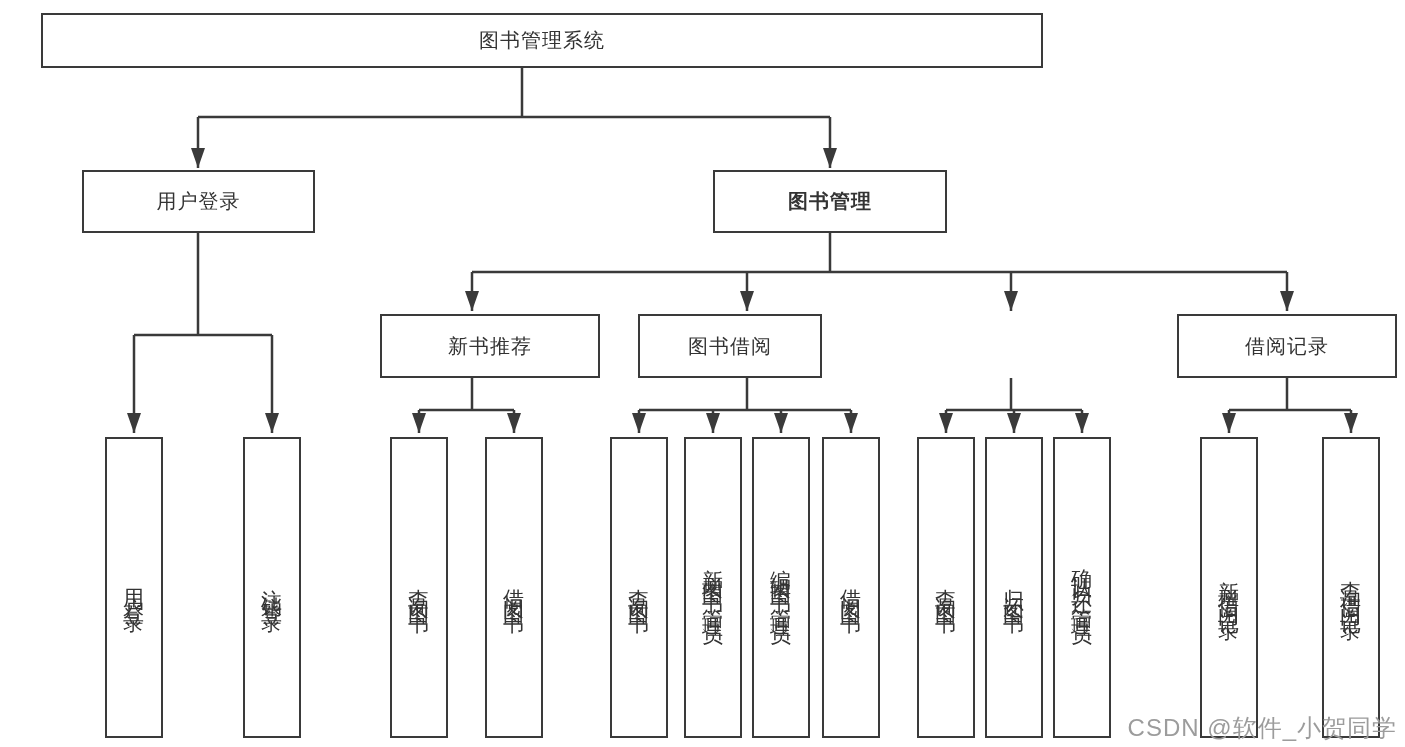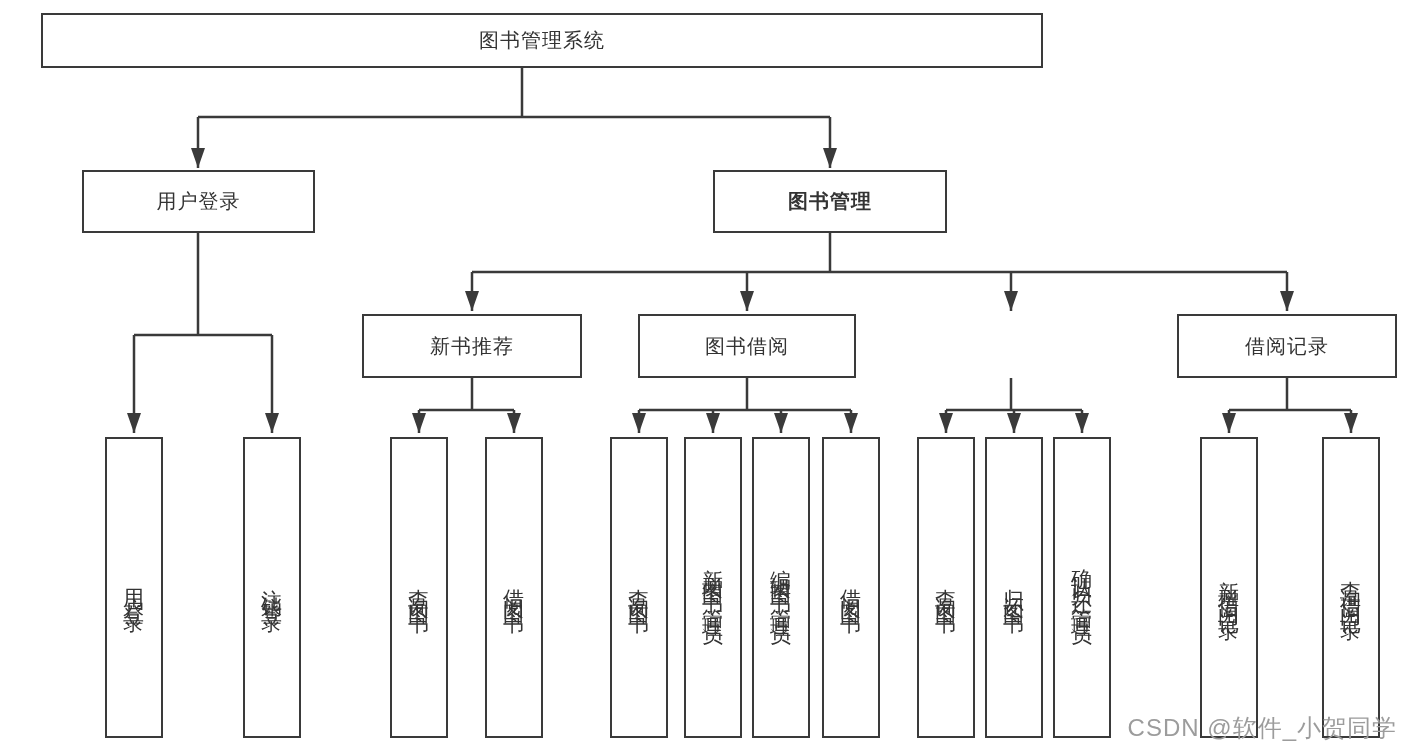--- a/index.html
+++ b/index.html
@@ -122,24 +122,24 @@
     <span>图书管理系统</span>
   </div>
 
   <div class="node hnode" style="left:82px; top:170px; width:233px; height:63px;">
     <span>用户登录</span>
   </div>
   <div class="node hnode" style="left:713px; top:170px; width:234px; height:63px;font-weight:bold;">
     <span>图书管理</span>
   </div>
 
-  <div class="node hnode" style="left:362px; top:314px; width:220px; height:64px;">
+  <div class="node hnode" style="left:380px; top:314px; width:220px; height:64px;">
     <span>新书推荐</span>
   </div>
-  <div class="node hnode" style="left:638px; top:314px; width:218px; height:64px;">
+  <div class="node hnode" style="left:638px; top:314px; width:184px; height:64px;">
     <span>图书借阅</span>
   </div>
   <div class="node hnode" style="left:1177px; top:314px; width:220px; height:64px;">
     <span>借阅记录</span>
   </div>
 
   <div class="node vnode" style="left:105px; top:437px; width:58px; height:301px;">
     <span>用户登录</span>
   </div>
   <div class="node vnode" style="left:243px; top:437px; width:58px; height:301px;">

